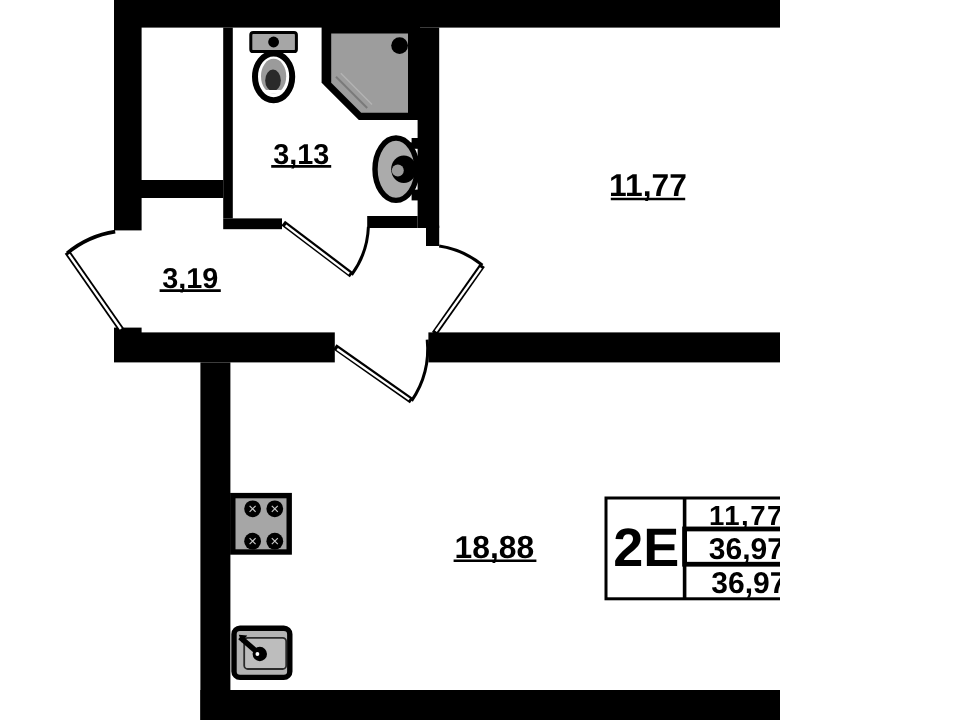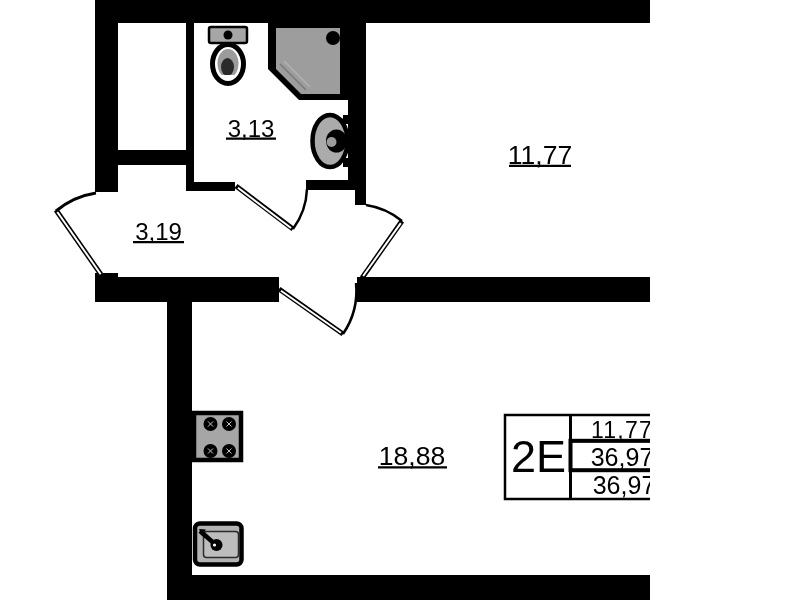--- a/index.html
+++ b/index.html
@@ -1,16 +1,16 @@
 <!DOCTYPE html>
 <html><head>
 <meta charset="utf-8">
 <style>
   html,body{margin:0;padding:0;background:#fff;}
-  .wrap{width:650px;height:600px;position:relative;overflow:hidden;background:#fff;filter:grayscale(1);}
+  .wrap{width:650px;height:600px;position:relative;overflow:hidden;background:#fff;filter:grayscale(1);font-weight:bold;}
   text{font-family:"Liberation Sans", sans-serif;fill:#000;}
 </style>
 </head>
 <body>
 <div class="wrap">
 <svg width="799" height="600" viewBox="0 0 799 600" xmlns="http://www.w3.org/2000/svg" shape-rendering="crispEdges">
 
   <rect x="0" y="0" width="799" height="600" fill="#ffffff"></rect>
   <g shape-rendering="auto">
 

